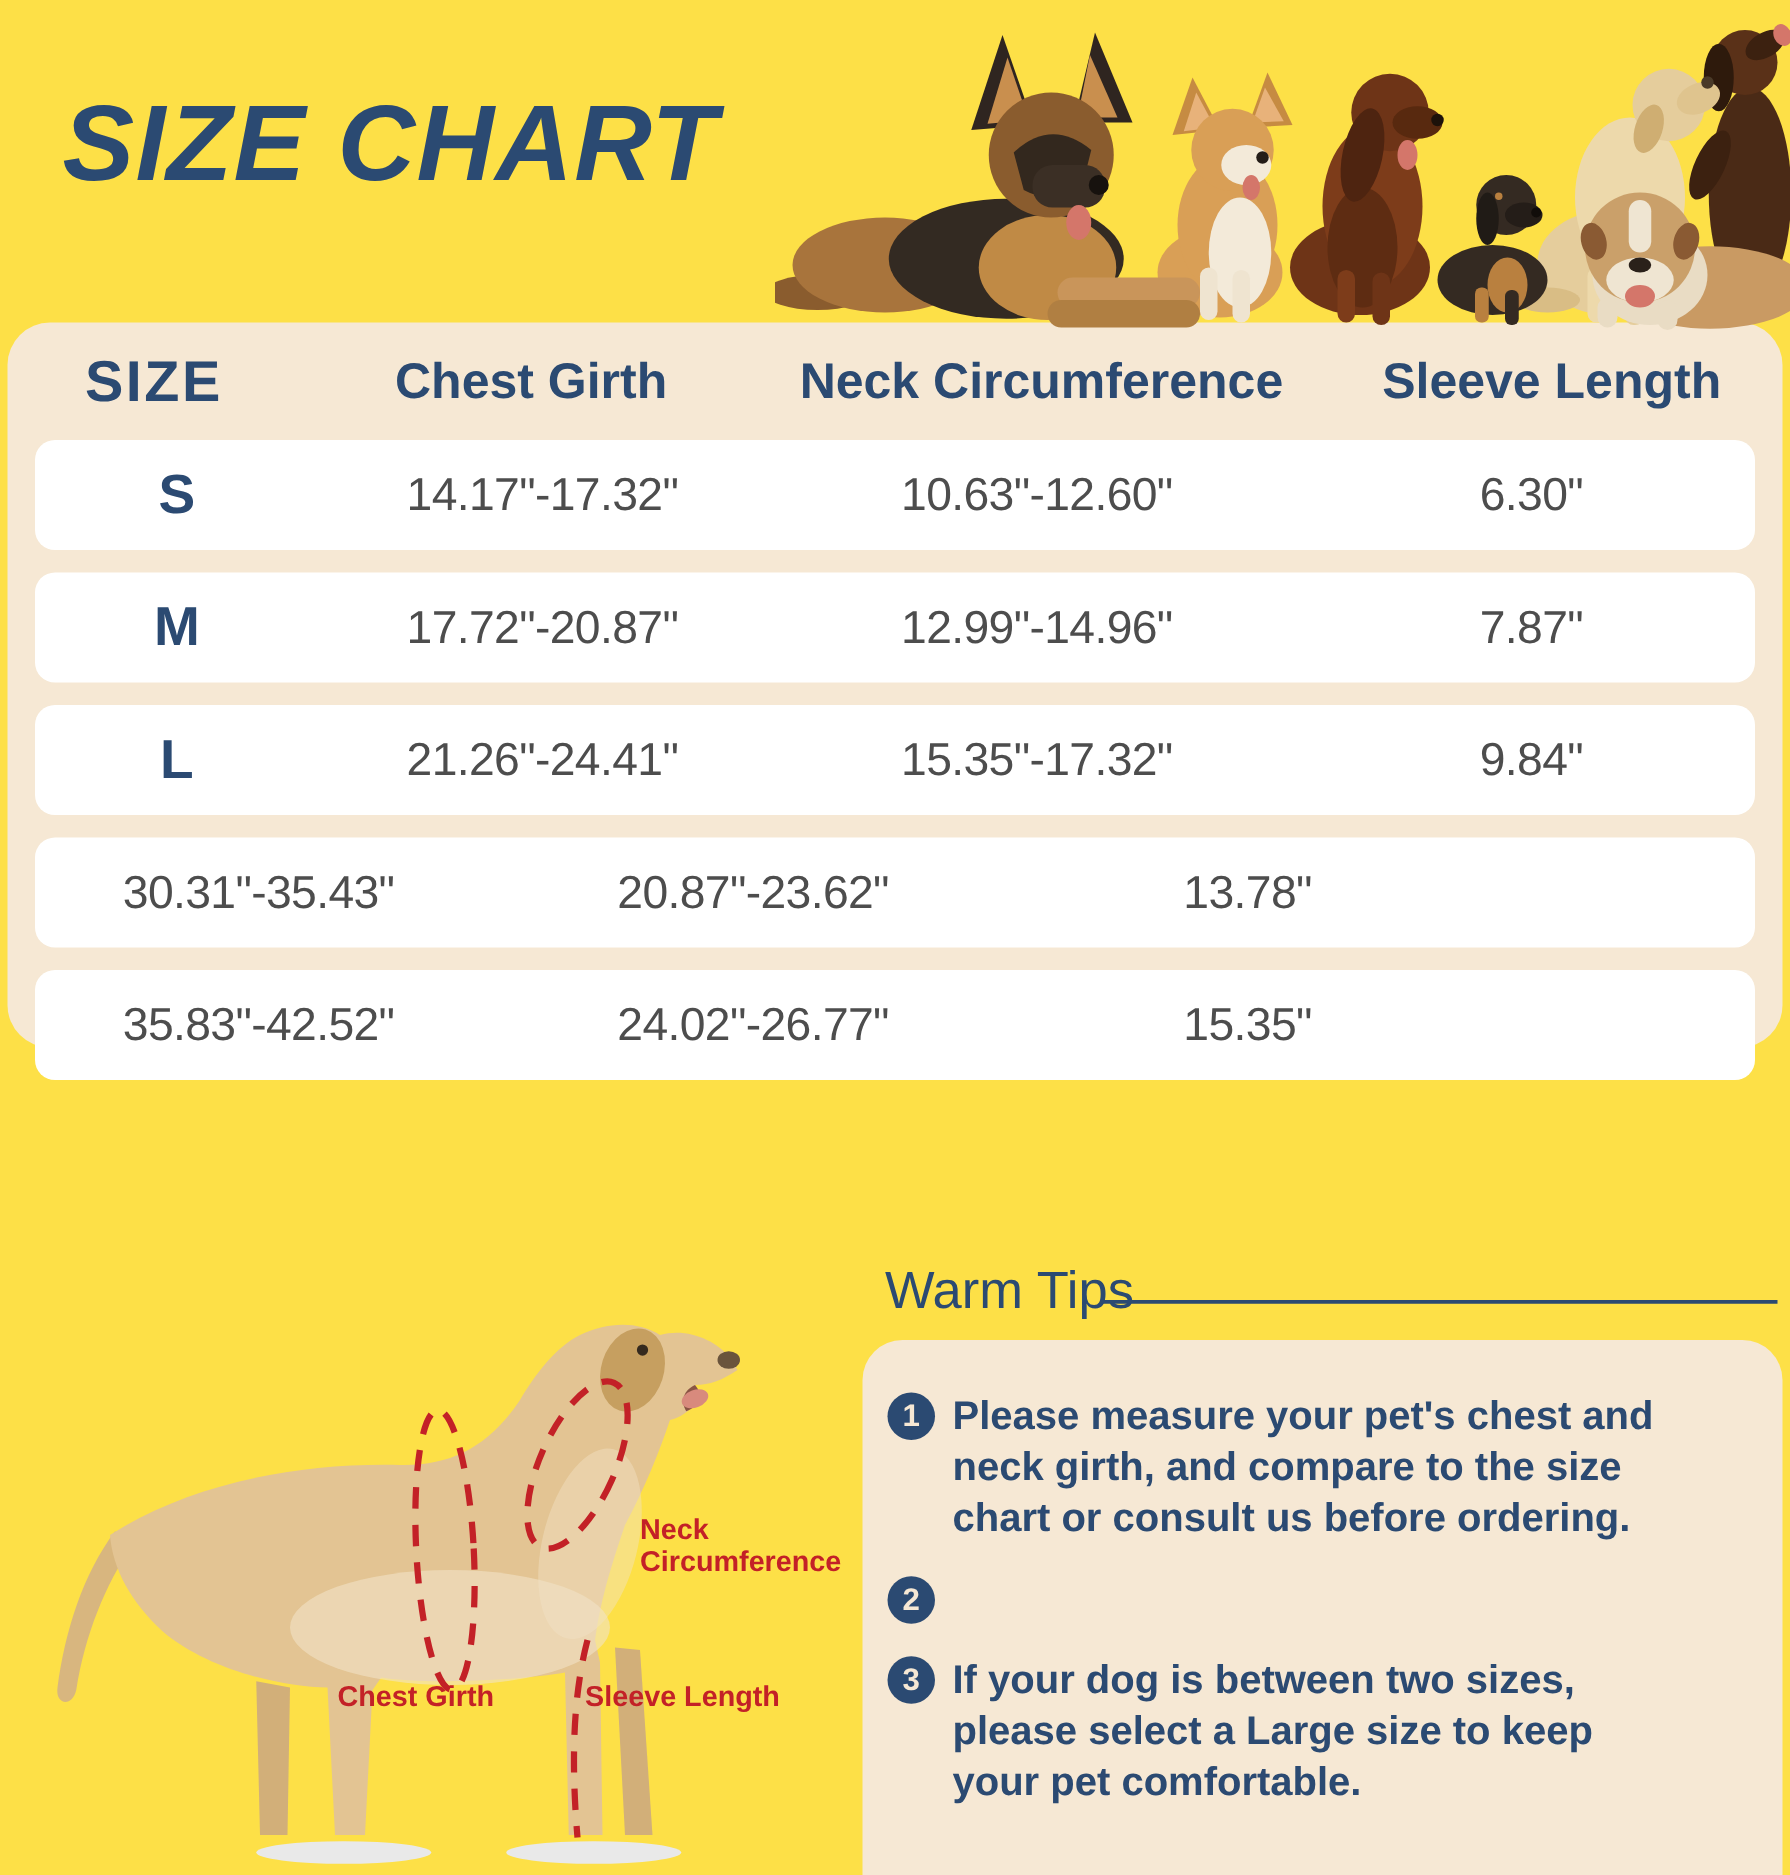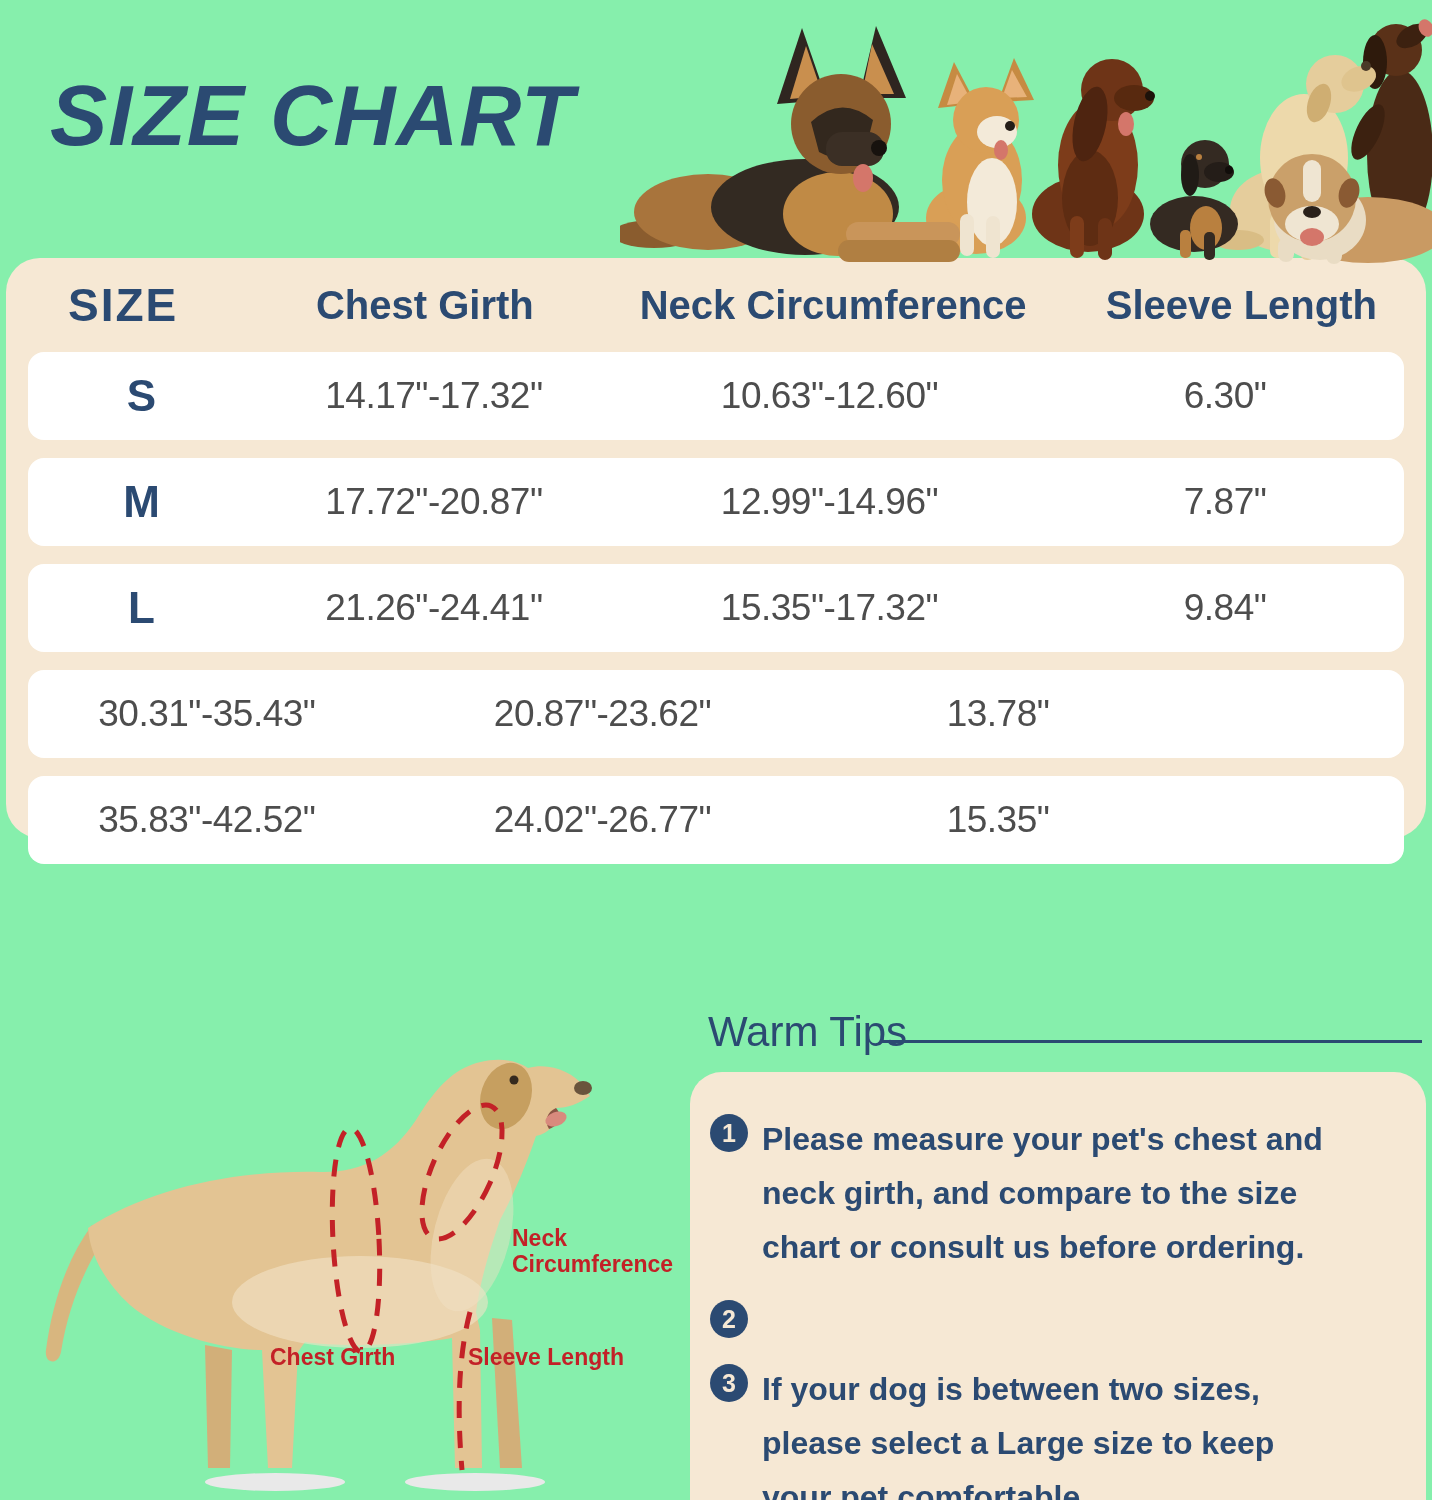--- a/index.html
+++ b/index.html
@@ -1,17 +1,17 @@
 <!DOCTYPE html>
 <html><head>
 <meta charset="utf-8">
 <style>
   * { margin:0; padding:0; box-sizing:border-box; }
   body { width:1432px; height:1500px; background:#ffffff; font-family:"Liberation Sans", sans-serif; overflow:hidden; }
-  .page { position:relative; width:1432px; height:1500px; background:#86efac; }
+  .page { position:relative; width:1432px; height:1500px; background:#fde047; }
 
   
   .title { position:absolute; left:50px; top:66px; font-size:86px; font-weight:bold; font-style:italic;
            color:#2b4a72; letter-spacing:1px; }
 
   
   .dogs { position:absolute; top:0; right:0; width:812px; height:264px; z-index:3; }
 
   
   .panel { position:absolute; left:6px; top:258px; width:1420px; height:580px; background:#f6e8d4; border-radius:34px; z-index:1; }
@@ -20,33 +20,33 @@
   .th.size { font-size:46px; letter-spacing:2px; }
   .c1 { width:16.5%; } .c2 { width:26%; } .c3 { width:31.5%; } .c4 { width:26%; }
   .trow { display:flex; align-items:center; height:88px; margin:0 22px 18px 22px; background:#ffffff; border-radius:16px; }
   .td { text-align:center; font-size:37px; color:#4d4d4d; letter-spacing:-0.5px; }
   .td.size { color:#2b4a72; font-weight:bold; font-size:44px; letter-spacing:0; }
 
   
   .diagram { position:absolute; left:0; top:1020px; width:700px; height:480px; }
   .diagram svg { position:absolute; left:0; top:0; }
   .red-label { position:absolute; color:#c32127; font-weight:bold; font-size:23px; line-height:1.15; white-space:pre-line; }
-  .lbl-neck { left:512px; top:205px; }
+  .lbl-neck { left:512px; top:190px; }
   .lbl-chest { left:270px; top:324px; }
   .lbl-sleeve { left:468px; top:324px; }
 
   
   .tips-heading { position:absolute; left:708px; top:1008px; font-size:42px; font-weight:normal; color:#2b4a72; }
   .tips-rule { position:absolute; left:880px; top:1040px; width:542px; height:3px; background:#2b4a72; }
   .tips-panel { position:absolute; left:690px; top:1072px; width:736px; height:428px; background:#f6e8d4;
                 border-radius:32px 32px 0 0; padding:40px 16px 0 20px; }
   .tip { display:flex; gap:14px; margin-bottom:24px; }
   .tip-num { flex:0 0 38px; width:38px; height:38px; margin-top:2px; border-radius:50%; background:#2b4a72;
              color:#f6e8d4; font-size:25px; font-weight:bold; display:flex; align-items:center; justify-content:center; }
-  .tip-text { color:#2b4a72; font-size:32px; font-weight:600; line-height:54px; white-space:pre-line; }
+  .tip-text { color:#2b4a72; font-size:32px; font-weight:600; line-height:41px; white-space:pre-line; }
 </style>
 </head>
 <body>
 
 <div class="page">
 
   <div class="title">SIZE CHART</div>
 
   <svg class="dogs" viewBox="0 0 812 264" xmlns="http://www.w3.org/2000/svg">
 

